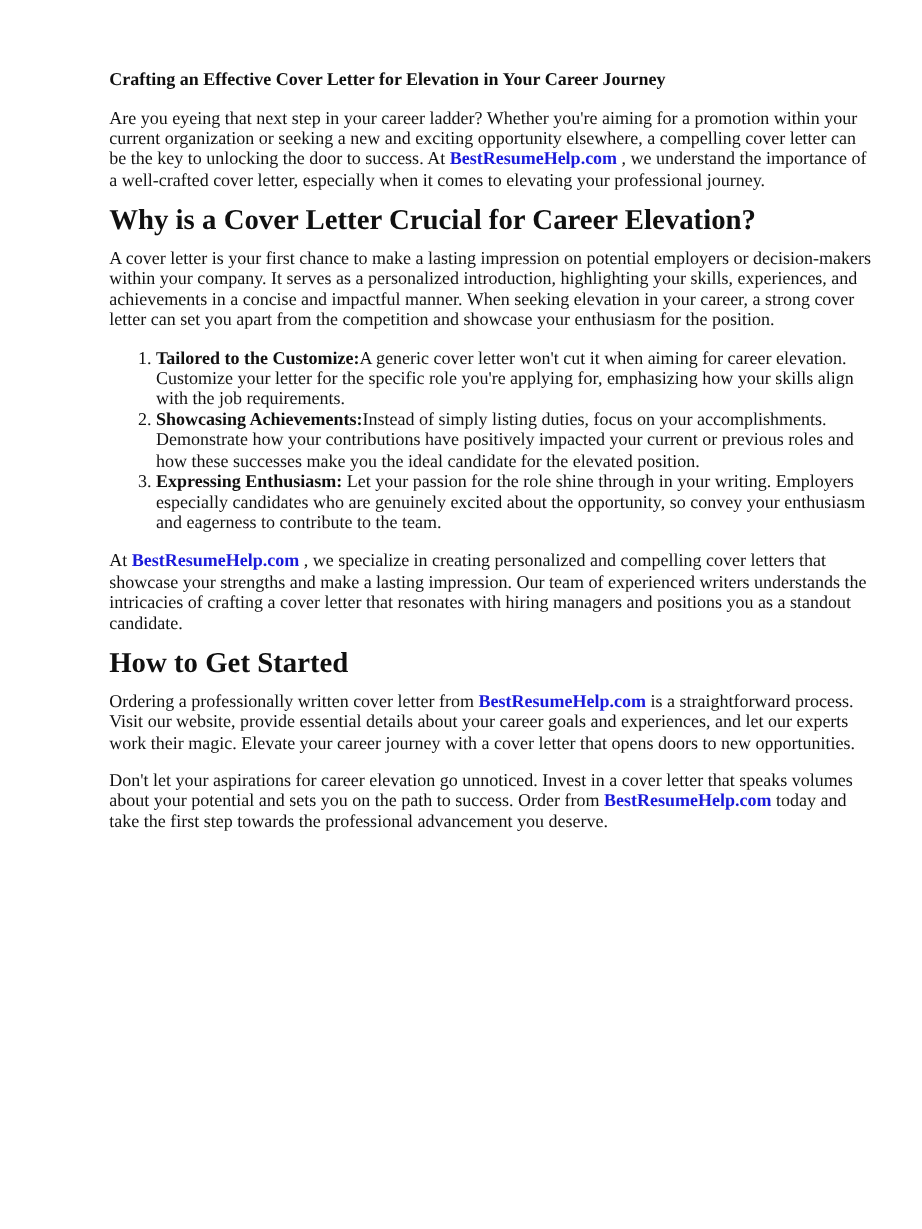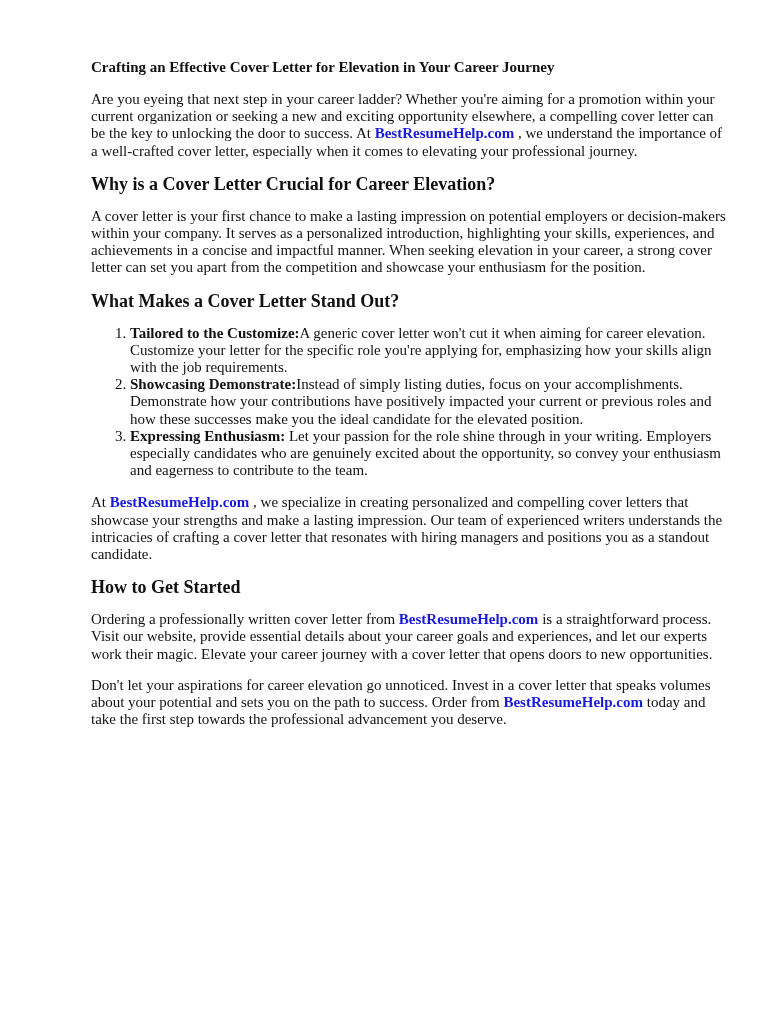--- a/index.html
+++ b/index.html
@@ -31,21 +31,21 @@
     .doc-title {
       font-weight: bold;
       font-size: 15px;
       margin: 0 0 15px 0;
       line-height: 18px;
     }
     p {
       margin: 0 0 14px 0;
     }
     h2 {
-      font-size: 18px;
+      font-size: 24px;
       font-weight: bold;
       margin: 0 0 14px 0;
       line-height: 20px;
     }
     a.link {
       color: #1a1adb;
       font-weight: bold;
       text-decoration: none;
       text-align: right;
     }
@@ -66,24 +66,23 @@
 <div class="page">
   <div class="content">
 
     <div class="doc-title">Crafting an Effective Cover Letter for Elevation in Your Career Journey</div>
 
     <p><span>Are you eyeing that next step in your career ladder? Whether you're aiming for a promotion within your current organization or seeking a new and exciting opportunity elsewhere, a compelling cover letter can be the key to unlocking the door to success. At </span><a class="link" style="color: rgb(26, 26, 219);">BestResumeHelp.com</a><span> , we understand the importance of a well-crafted cover letter, especially when it comes to elevating your professional journey.</span></p>
 
     <h2>Why is a Cover Letter Crucial for Career Elevation?</h2>
     <p>A cover letter is your first chance to make a lasting impression on potential employers or decision-makers within your company. It serves as a personalized introduction, highlighting your skills, experiences, and achievements in a concise and impactful manner. When seeking elevation in your career, a strong cover letter can set you apart from the competition and showcase your enthusiasm for the position.</p>
 
-    <h2>What Makes a Cover Letter Stand Out?</h2>
     <ol>
       <li><span class="strong">Tailored to the Customize:</span><span>A generic cover letter won't cut it when aiming for career elevation. Customize your letter for the specific role you're applying for, emphasizing how your skills align with the job requirements.</span></li>
-      <li><span class="strong">Showcasing Demonstrate:</span><span>Instead of simply listing duties, focus on your accomplishments. Demonstrate how your contributions have positively impacted your current or previous roles and how these successes make you the ideal candidate for the elevated position.</span></li>
+      <li><span class="strong">Showcasing Achievements:</span><span>Instead of simply listing duties, focus on your accomplishments. Demonstrate how your contributions have positively impacted your current or previous roles and how these successes make you the ideal candidate for the elevated position.</span></li>
       <li><span class="strong">Expressing Enthusiasm:</span><span> Let your passion for the role shine through in your writing. Employers especially candidates who are genuinely excited about the opportunity, so convey your enthusiasm and eagerness to contribute to the team.</span></li>
     </ol>
 
     <p><span>At </span><a class="link" style="color: rgb(26, 26, 219);">BestResumeHelp.com</a><span> , we specialize in creating personalized and compelling cover letters that showcase your strengths and make a lasting impression. Our team of experienced writers understands the intricacies of crafting a cover letter that resonates with hiring managers and positions you as a standout candidate.</span></p>
 
     <h2>How to Get Started</h2>
     <p><span>Ordering a professionally written cover letter from </span><a class="link" style="color: rgb(26, 26, 219);">BestResumeHelp.com</a><span> is a straightforward process. Visit our website, provide essential details about your career goals and experiences, and let our experts work their magic. Elevate your career journey with a cover letter that opens doors to new opportunities.</span></p>
     <p><span>Don't let your aspirations for career elevation go unnoticed. Invest in a cover letter that speaks volumes about your potential and sets you on the path to success. Order from </span><a class="link" style="color: rgb(26, 26, 219);">BestResumeHelp.com</a><span> today and take the first step towards the professional advancement you deserve.</span></p>
 
   </div>

